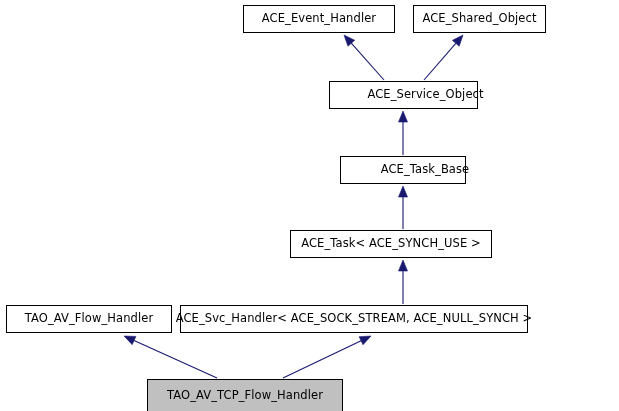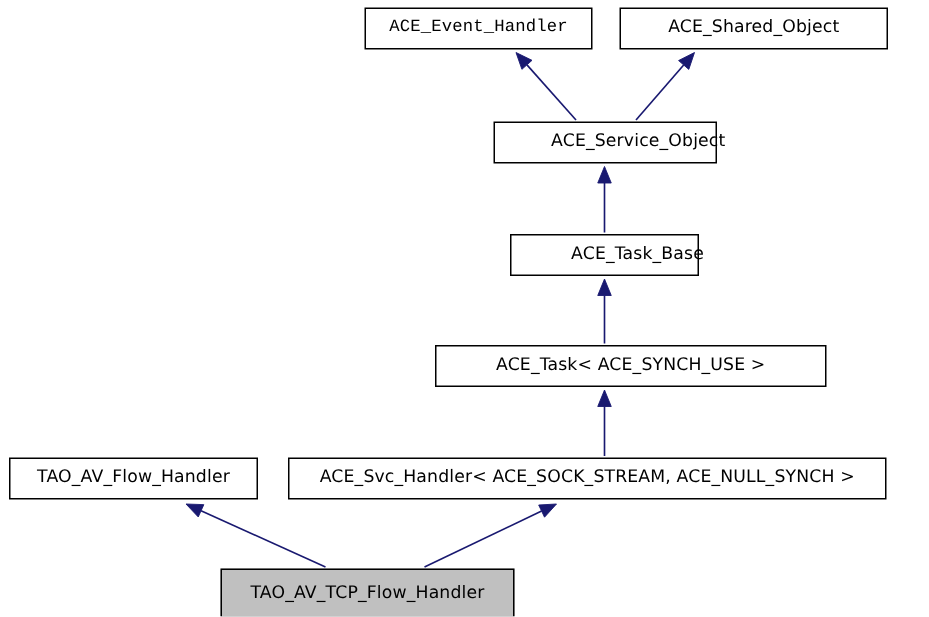--- a/index.html
+++ b/index.html
@@ -76,39 +76,39 @@
         <line x1="217" y1="378" x2="134.0250765962454" y2="340.5274539466915" stroke="#191970" stroke-width="1.1"></line>
         <polygon points="124,336 135.87721684716465,336.4262862482274 132.17293634532618,344.62862164515553" fill="#191970" stroke="#191970" stroke-width="0.6"></polygon>
       </g>
       <g>
         <line x1="283" y1="378" x2="361.07270858437954" y2="340.73802544836434" stroke="#191970" stroke-width="1.1"></line>
         <polygon points="371,336 363.0109917223468,344.7991901183909 359.1344254464123,336.67686077833775" fill="#191970" stroke="#191970" stroke-width="0.6"></polygon>
       </g>
     </svg>
 
   <div id="node-layer">
-      <div class="node" style="left: 243px; top: 5px; width: 152px; height: 28px; font-family: Liberation Mono, monospace;">
+      <div class="node" style="left: 243px; top: 5px; width: 152px; height: 28px;">
         <span>ACE_Event_Handler</span>
       </div>
-      <div class="node" style="left: 413px; top: 5px; width: 179px; height: 28px;">
+      <div class="node" style="left: 413px; top: 5px; width: 133px; height: 28px;">
         <span>ACE_Shared_Object</span>
       </div>
       <div class="node" style="left: 329px; top: 81px; width: 149px; height: 28px; padding-left: 44px;">
         <span>ACE_Service_Object</span>
       </div>
       <div class="node" style="left: 340px; top: 156px; width: 126px; height: 28px; padding-left: 44px;">
         <span>ACE_Task_Base</span>
       </div>
-      <div class="node" style="left: 290px; top: 230px; width: 261px; height: 28px;">
+      <div class="node" style="left: 290px; top: 230px; width: 202px; height: 28px;">
         <span>ACE_Task&lt; ACE_SYNCH_USE &gt;</span>
       </div>
       <div class="node" style="left: 6px; top: 305px; width: 166px; height: 28px;">
         <span>TAO_AV_Flow_Handler</span>
       </div>
-      <div class="node" style="left: 192px; top: 305px; width: 399px; height: 28px;">
+      <div class="node" style="left: 180px; top: 305px; width: 348px; height: 28px;">
         <span>ACE_Svc_Handler&lt; ACE_SOCK_STREAM, ACE_NULL_SYNCH &gt;</span>
       </div>
       <div class="node highlight" style="left: 147px; top: 379px; width: 196px; height: 33px; background: rgb(192, 192, 192);">
         <span>TAO_AV_TCP_Flow_Handler</span>
       </div>
     </div>
 
 </div>
 
 </body></html>

